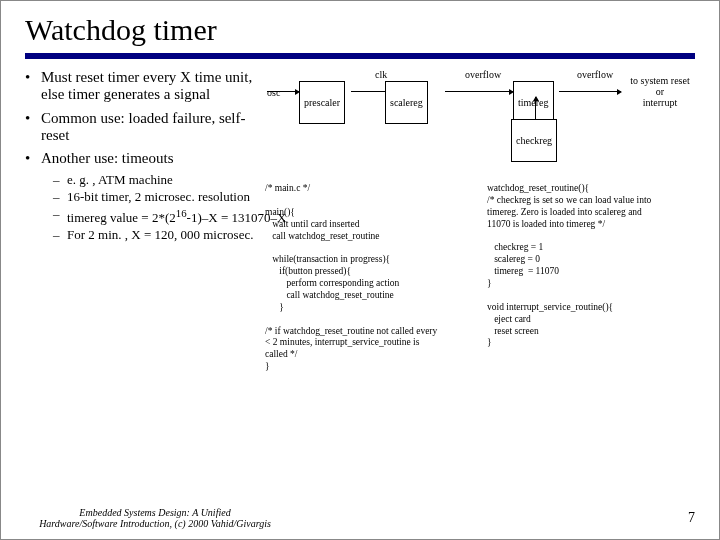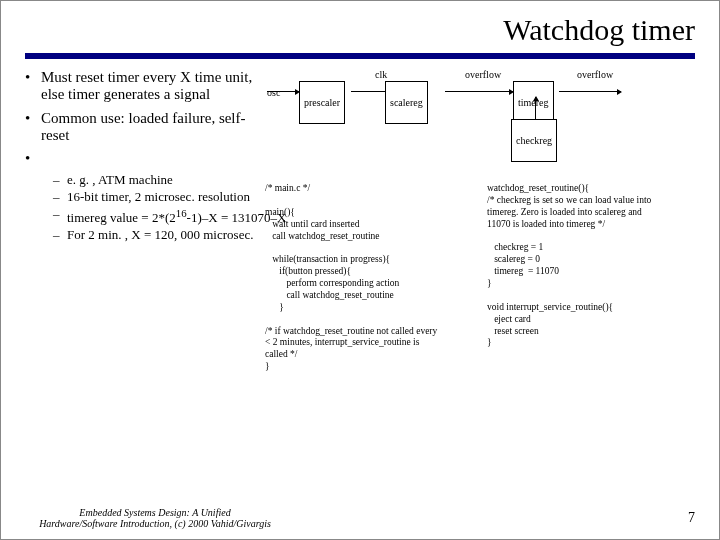--- a/index.html
+++ b/index.html
@@ -12,21 +12,21 @@
     position: relative;
   }
   .slide {
     width: 720px;
     height: 540px;
     border: 1px solid #888;
     position: relative;
     padding: 12px 24px 20px 24px;
   }
   .title {
-    text-align: right;
+    text-align: left;
     font-size: 30px;
     font-weight: normal;
     margin-bottom: 6px;
   }
   .rule {
     border: none;
     border-top: 6px solid #000080;
     margin: 0 0 10px 0;
   }
   .columns {
@@ -106,20 +106,21 @@
       <div class="bullet-l1">
         <span class="bchar">•</span>
         <span>Must reset timer every X time unit, else timer generates a signal</span>
       </div>
       <div class="bullet-l1">
         <span class="bchar">•</span>
         <span>Common use: loaded failure, self-reset</span>
       </div>
       <div class="bullet-l1">
         <span class="bchar">•</span>
+        <span>Another use: timeouts</span>
       </div>
       <div class="bullet-l2">
         <span class="bchar">–</span>
         <span>e. g. , ATM machine</span>
       </div>
       <div class="bullet-l2">
         <span class="bchar">–</span>
         <span>16-bit timer, 2 microsec. resolution</span>
       </div>
       <div class="bullet-l2 nowrap">
@@ -141,20 +142,23 @@
         <span class="dlabel" style="left:312px; top:0px;">overflow</span>
 
         <div class="arrow-h" style="left:2px;  top:22px; width:32px;"></div>
         <div class="dbox" style="left:34px; top:12px;">prescaler</div>
         <div class="arrow-h" style="left:86px; top:22px; width:46px;"></div>
         <div class="dbox" style="left:120px; top:12px;">scalereg</div>
         <div class="arrow-h" style="left:180px; top:22px; width:68px;"></div>
         <div class="dbox" style="left:248px; top:12px;">timereg</div>
         <div class="arrow-h" style="left:294px; top:22px; width:62px;"></div>
 
+        <div class="annot" style="position:absolute; left:360px; top:6px; width:70px; white-space:pre-line; text-align:center;">to system reset
+or
+interrupt</div>
 
         <div class="dbox" style="left:246px; top:50px;">checkreg</div>
         <div class="arrow-v-up" style="left:270px; top:28px; height:22px;"></div>
       </div>
 
       <div class="code-row">
         <div class="code-left">/* main.c */
 
 main(){
    wait until card inserted

